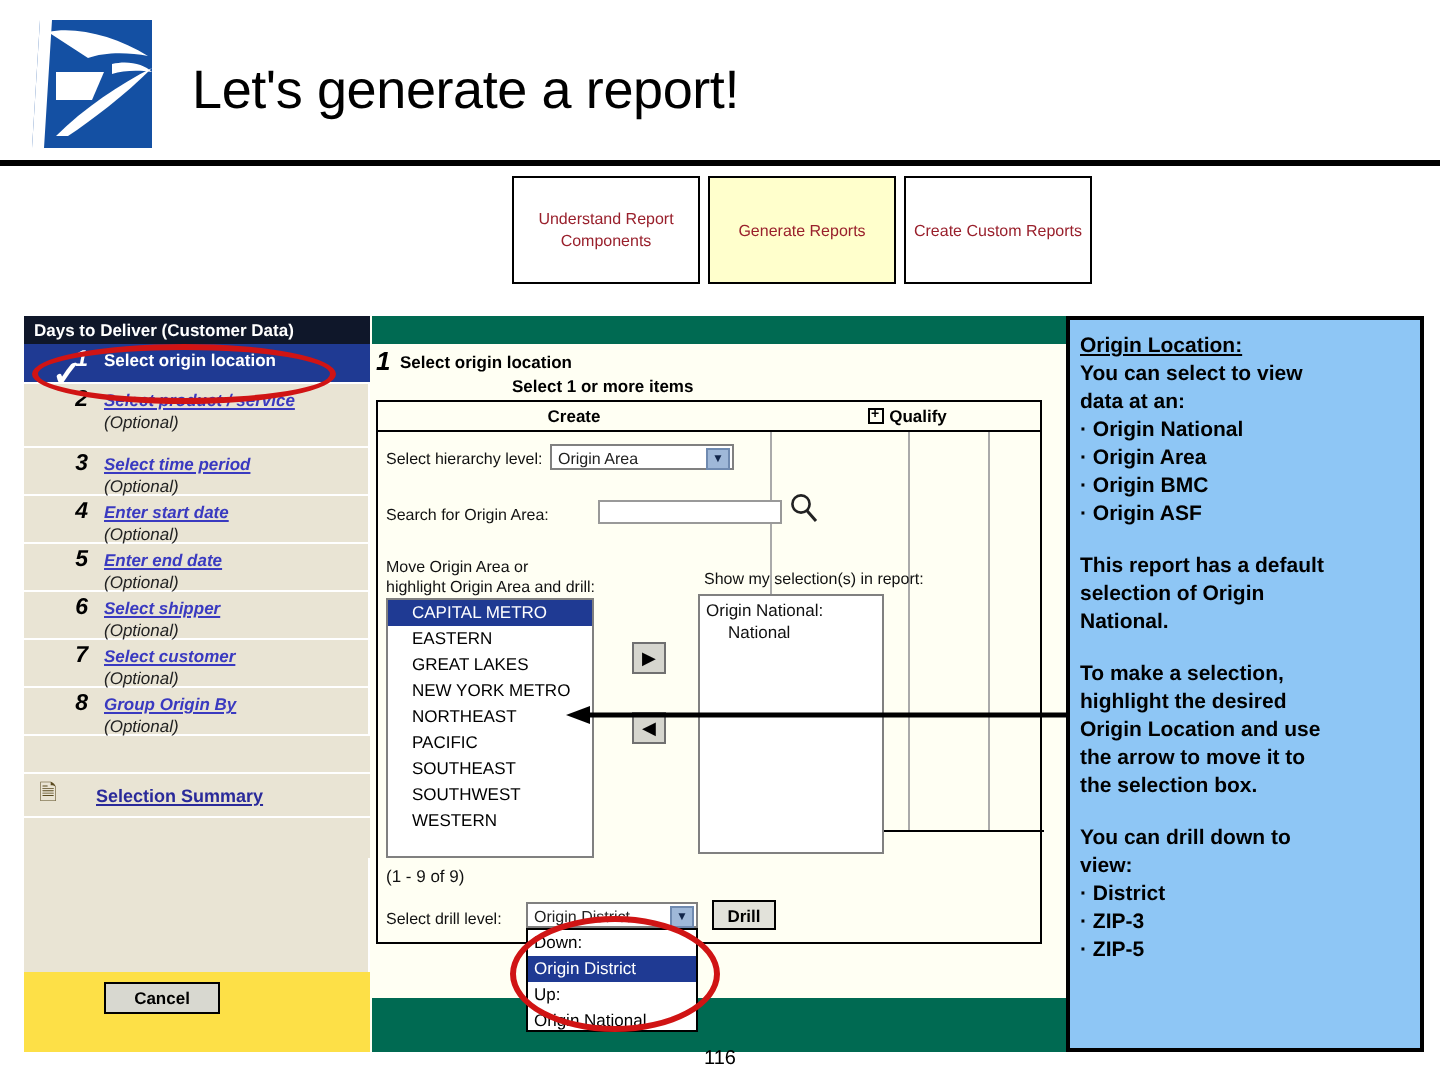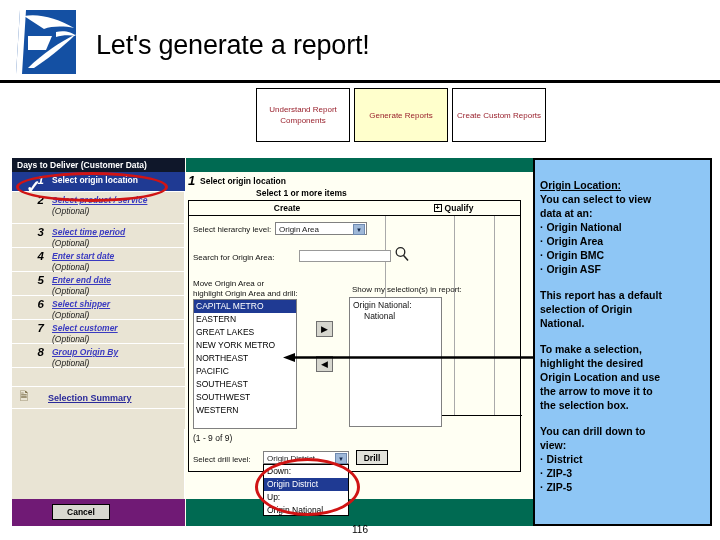--- a/index.html
+++ b/index.html
@@ -87,22 +87,22 @@
   }
   #summary-icon { width: 24px; text-align: center; font-size: 11px; color: #5a4a20; }
   #summary-link {
     color: #2a2a9a; text-decoration: underline; font-weight: bold; font-size: 9px;
     margin-left: 12px;
   }
   #wizard-tail {
     position: absolute; left: 0; width: 173px; height: 20px; background: #e9e4d4;
   }
   #wizard-footer {
-    position: absolute; left: 0; bottom: 0; width: 173px; height: 27px;
-    background: #701a75;
+    position: absolute; left: 0; bottom: 0; width: 173px; height: 40px;
+    background: #fde047;
   }
   #cancel-button {
     position: absolute; left: 40px; top: 5px; width: 58px; height: 16px;
     background: #d8d8d0; border: 1px solid #000000;
     font-size: 8.5px; font-weight: bold; color: #000000;
     display: flex; align-items: center; justify-content: center;
   }
 
   
   #content-panel {
@@ -178,21 +178,21 @@
   #move-label-1 { left: 4px; top: 78px; }
   #move-label-2 { left: 4px; top: 88px; }
   #show-label { left: 163px; top: 84px; }
 
   #origin-listbox {
     position: absolute; left: 4px; top: 98px; width: 104px; height: 130px;
     border: 1px solid #808080; background: #ffffff; overflow: hidden;
   }
   .list-item {
     height: 13px; font-size: 8.5px; color: #000000;
-    padding-left: 2px; line-height: 13px; white-space: nowrap;
+    padding-left: 12px; line-height: 13px; white-space: nowrap;
   }
   .list-item.selected { background: #1f3a93; color: #ffffff; }
 
   #arrow-right-btn {
     position: absolute; left: 127px; top: 120px; width: 17px; height: 16px;
     border: 1px solid #707070; background: #d6d6ce;
     display: flex; align-items: center; justify-content: center; font-size: 9px;
   }
   #arrow-left-btn {
     position: absolute; left: 127px; top: 155px; width: 17px; height: 16px;
@@ -257,21 +257,21 @@
     background: #006a52;
   }
 
   
   #info-box {
     position: absolute; left: 521px; top: 0; width: 179px; height: 368px;
     background: #8ec6f5; border: 2px solid #000000;
     padding: 6px 5px 0 5px;
     font-size: 10.5px; font-weight: bold; color: #000000; line-height: 14px;
   }
-  #info-heading { text-decoration: underline; margin-top: 12px; }
+  #info-heading { text-decoration: underline; }
   .info-para { margin-top: 12px; }
   .info-line { white-space: nowrap; }
 
   
   #ellipse-step1 {
     position: absolute; left: 16px; top: 172px; width: 152px; height: 30px;
     border: 3px solid #d01414; border-radius: 50%; z-index: 12;
     pointer-events: none;
   }
   #ellipse-drill {

